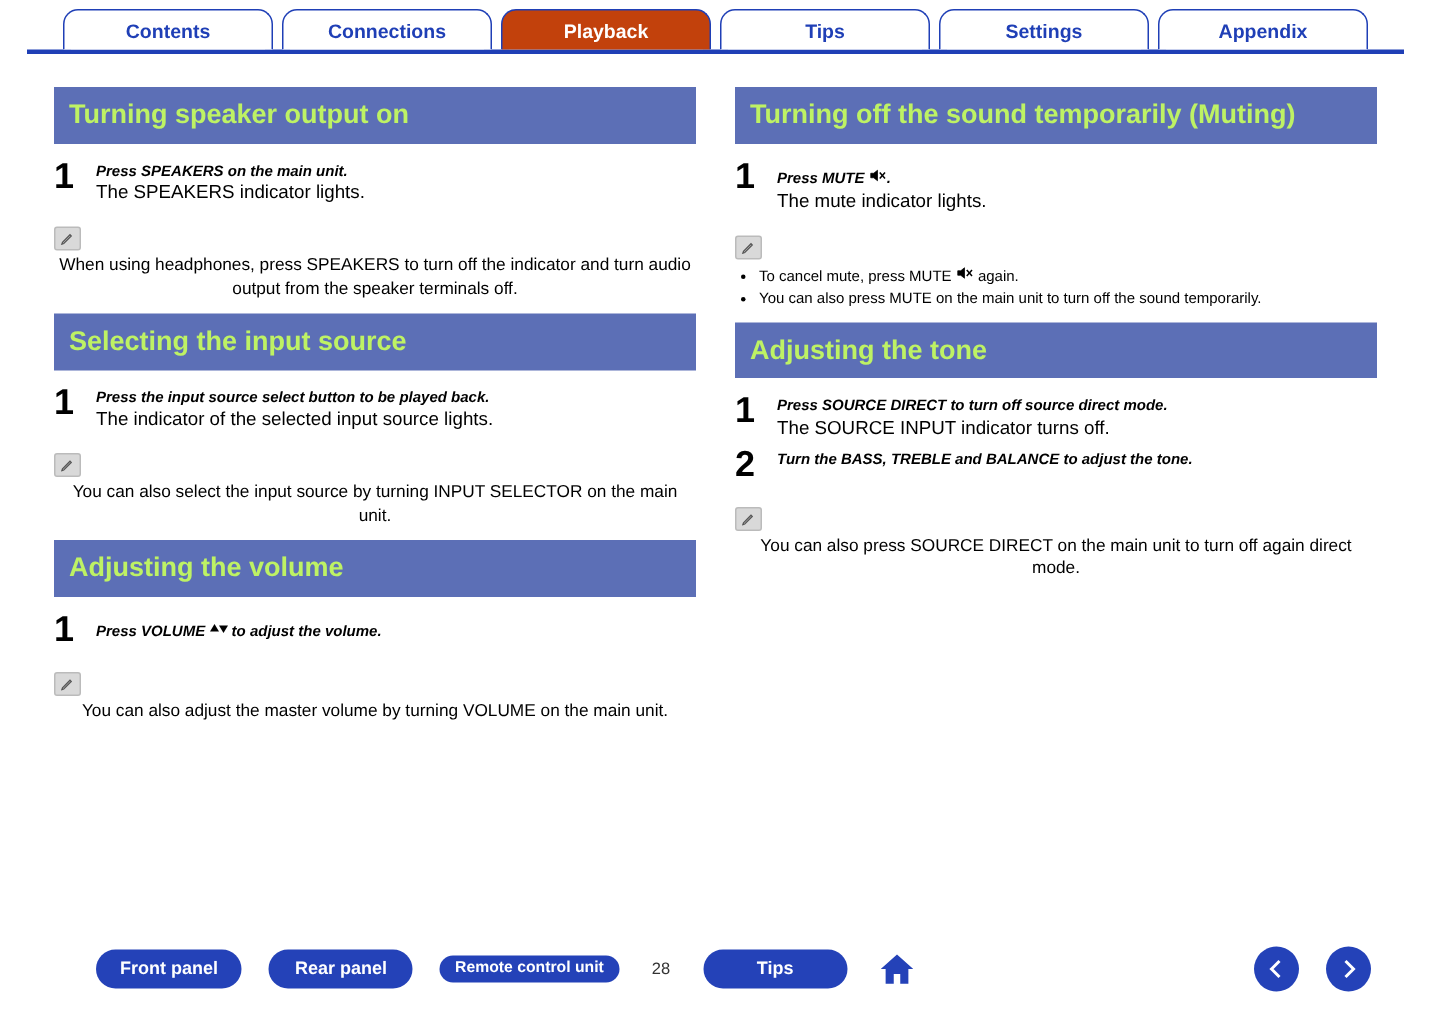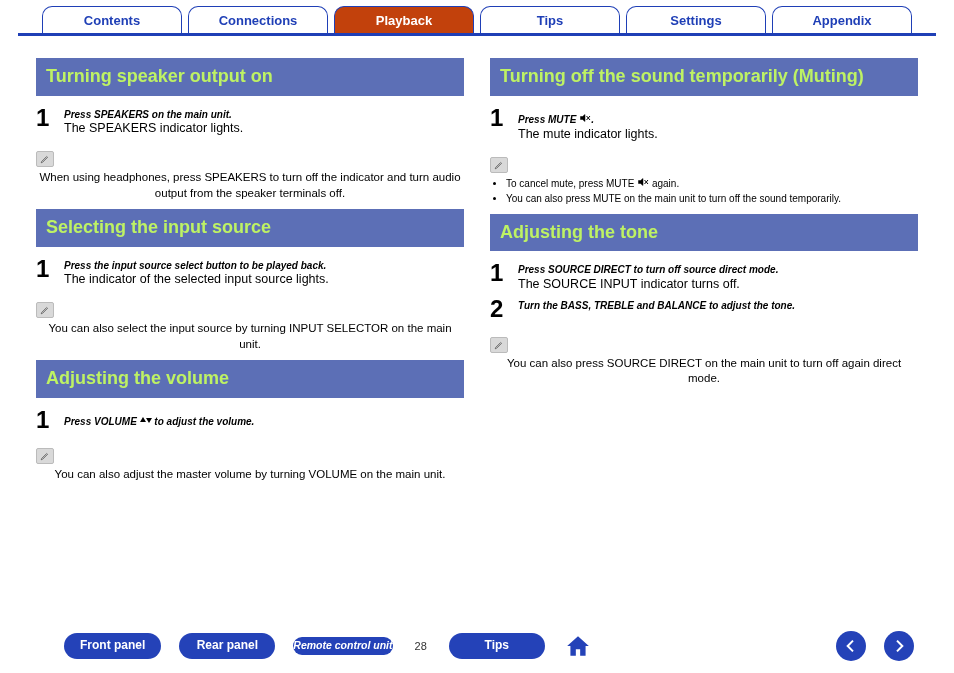--- a/index.html
+++ b/index.html
@@ -59,21 +59,21 @@
     position: absolute; left: 0; right: 0; bottom: 12px;
     display: flex; align-items: center; gap: 18px;
     padding: 0 40px;
     margin-left: 24px;
   }
   .pill {
     background: #2442b8; color: #fff; font-weight: bold; font-size: 12px;
     text-align: center; padding: 6px 16px; border-radius: 14px;
     min-width: 96px; line-height: 1.1; cursor: pointer;
   }
-  .pill.two { font-size: 10.5px; padding: 3px 0; font-style: italic; }
+  .pill.two { font-size: 10.5px; padding: 3px 10px; }
   .pagenum { font-size: 11px; color: #333; padding: 0 4px; }
   .spacer { flex: 1; }
 
   .circle-btn {
     width: 30px; height: 30px; border-radius: 50%; background: #2442b8;
     display: inline-flex; align-items: center; justify-content: center; cursor: pointer;
   }
   .circle-btn svg { width: 16px; height: 16px; fill: #fff; stroke: #fff; }
   .home-icon { width: 30px; height: 30px; display: inline-flex; align-items: center; justify-content: center; cursor: pointer; }
   .home-icon svg { width: 26px; height: 26px; fill: #2442b8; }

